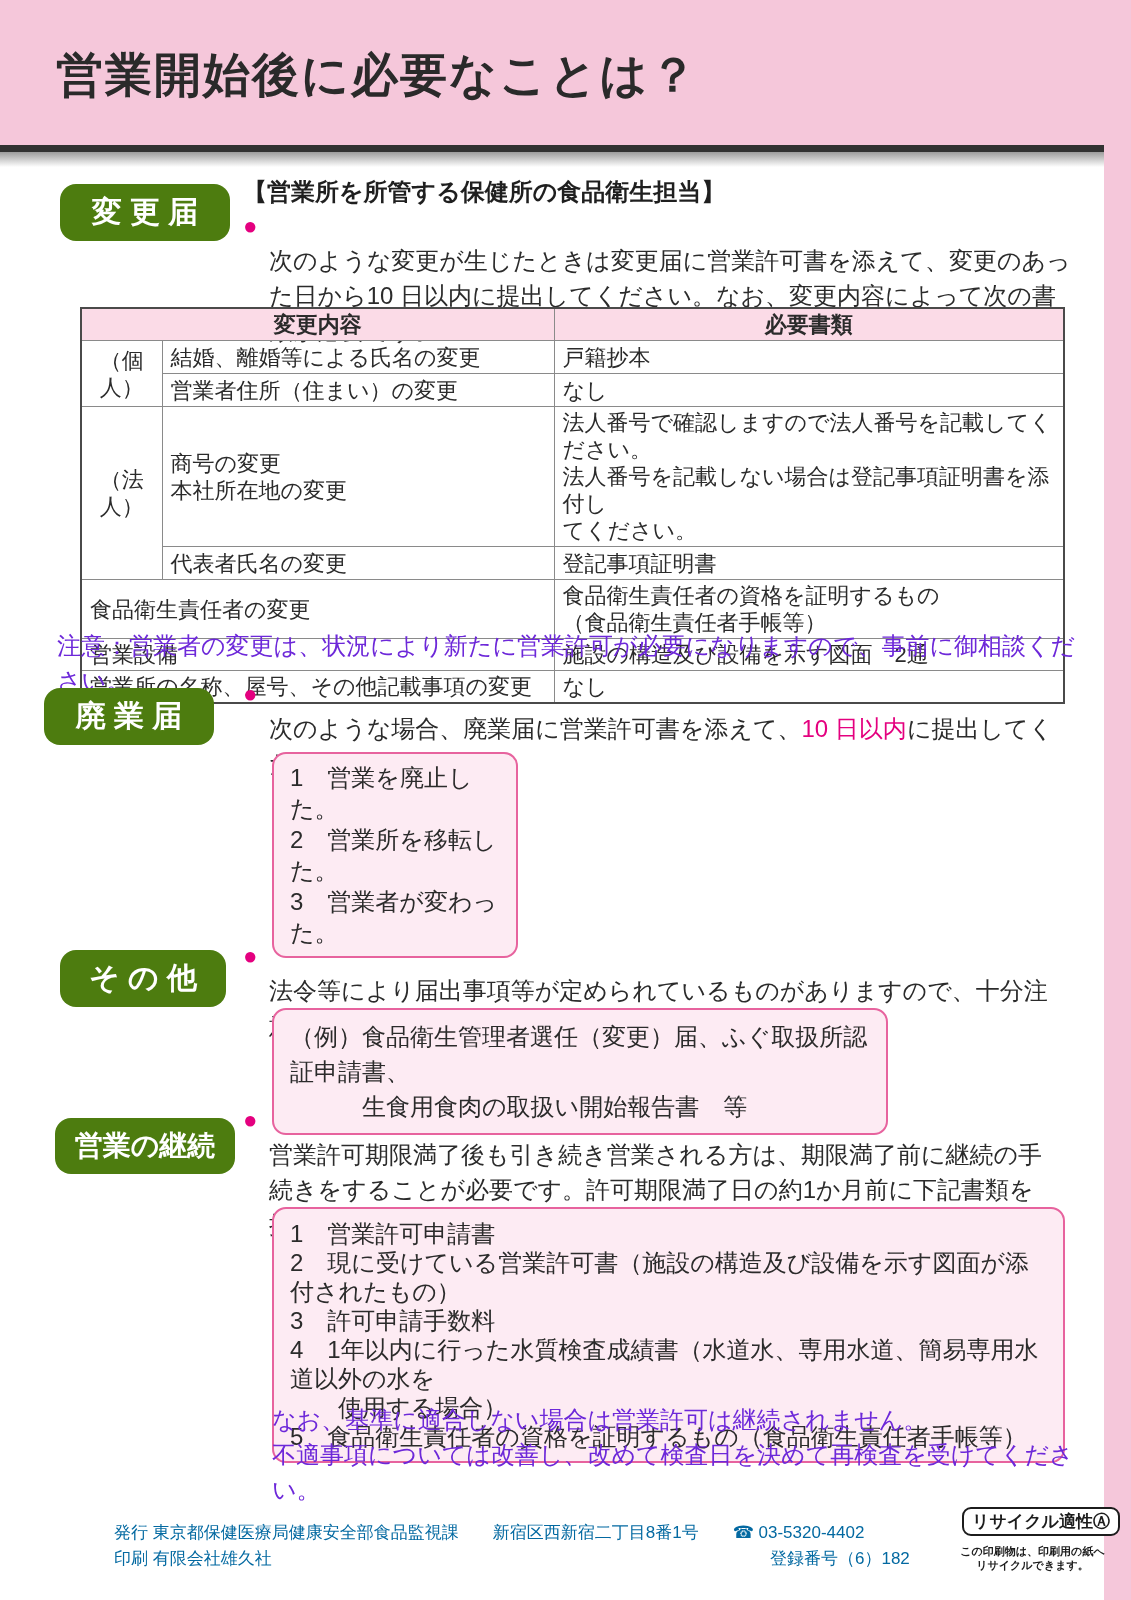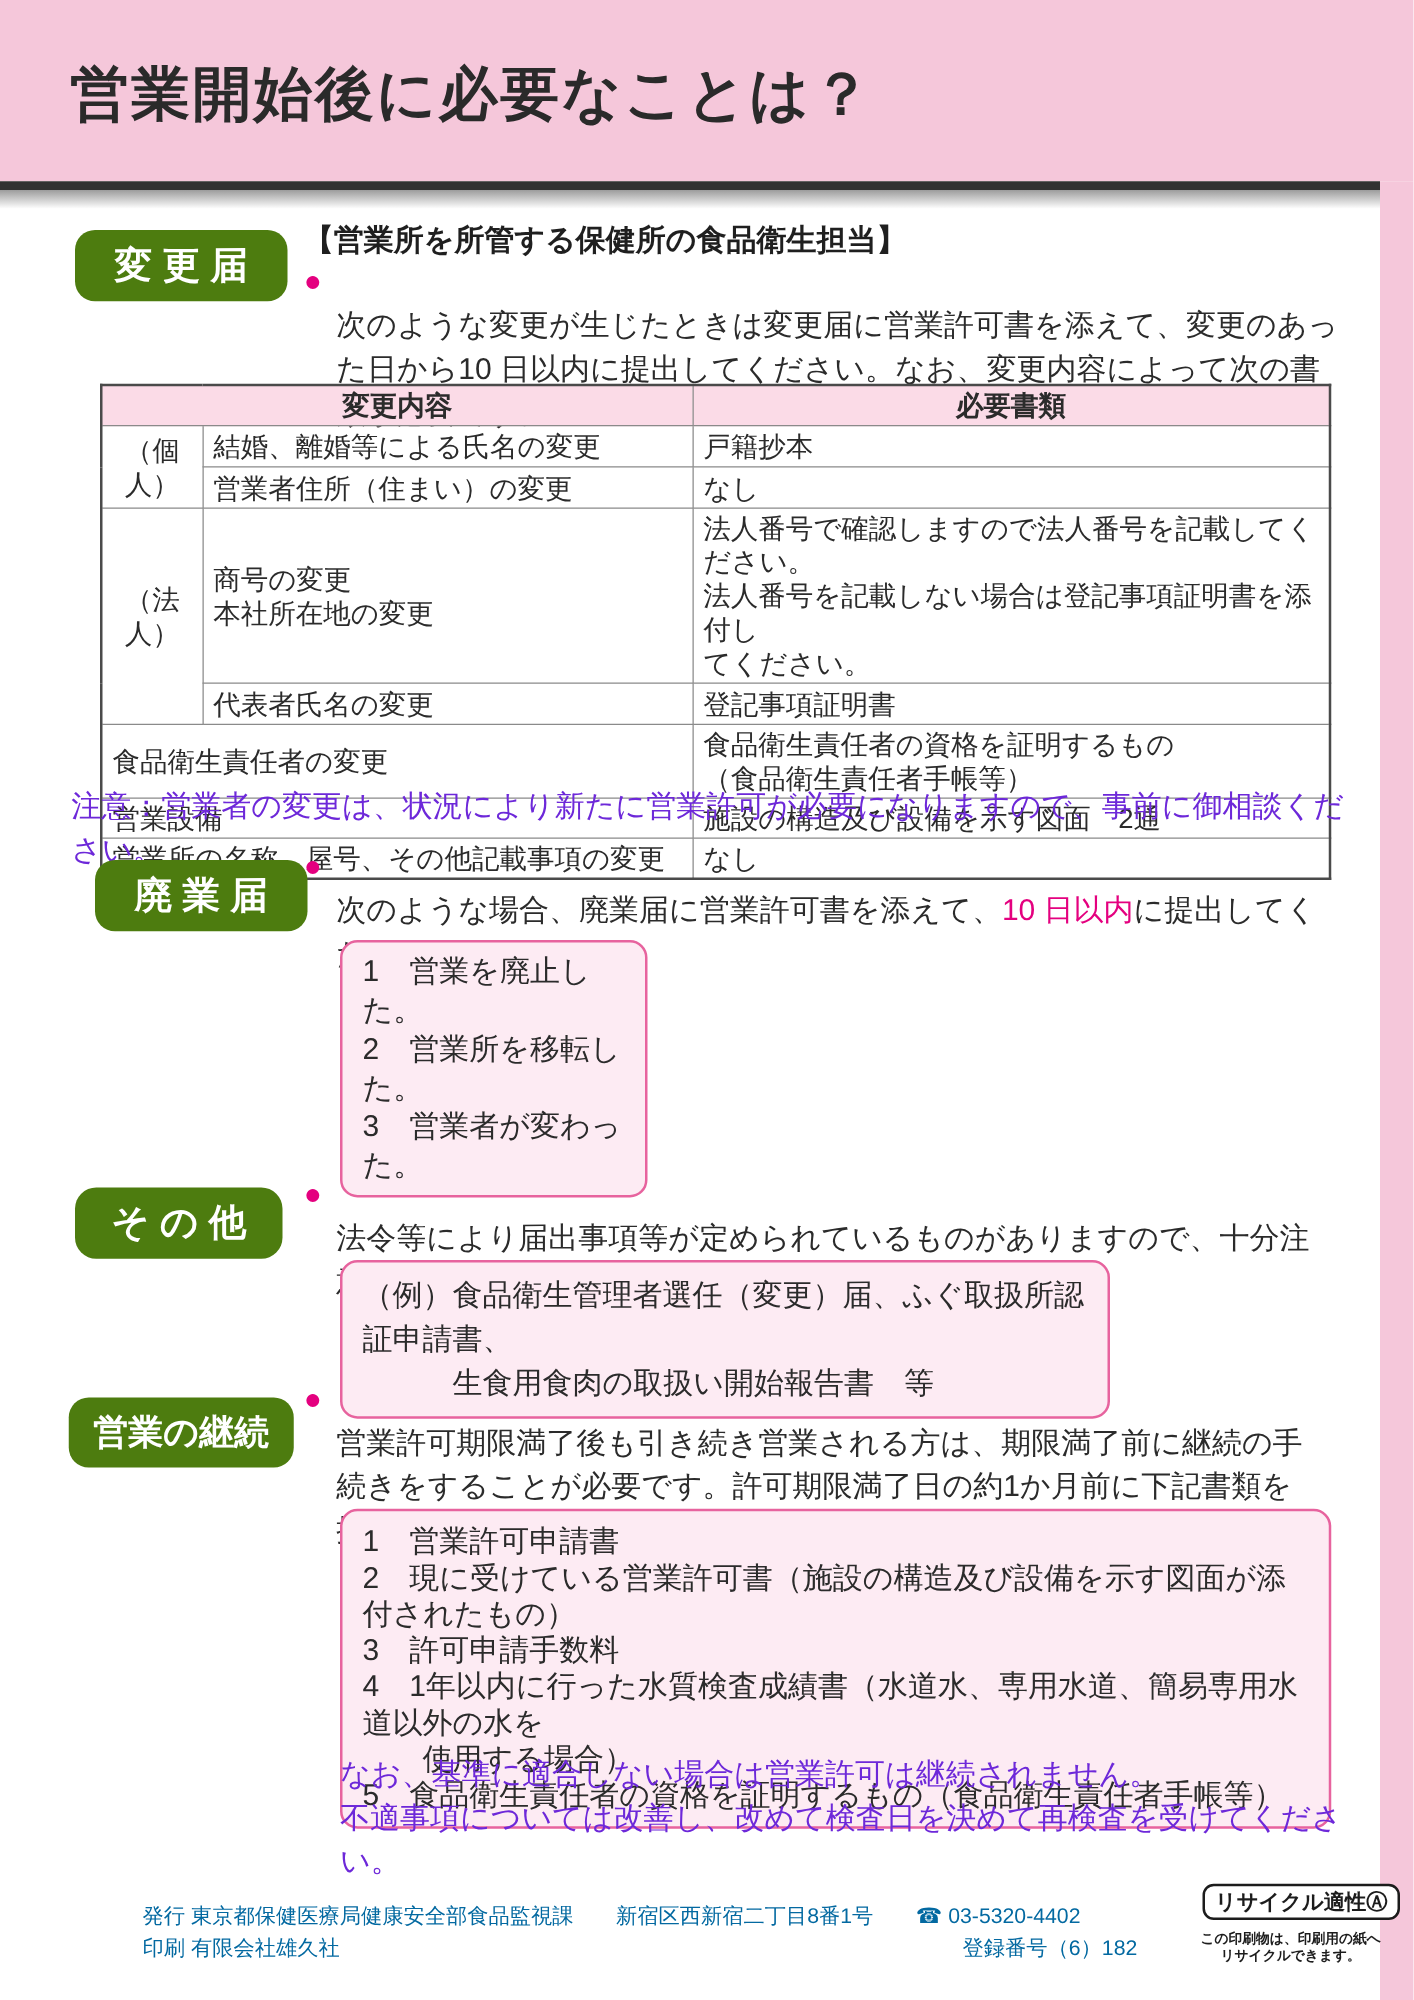--- a/index.html
+++ b/index.html
@@ -107,30 +107,30 @@
     </tr>
     <tr style="height:31px;">
       <td colspan="2">営業所の名称、屋号、その他記載事項の変更</td>
       <td>なし</td>
     </tr>
   </tbody>
     </table>
 
   <div class="plain" style="left:57px; top:628px; width:1020px;">注意：営業者の変更は、状況により新たに営業許可が必要になりますので、事前に御相談ください。</div>
 
-  <div class="pill" style="left:76px; top:688px; width:170px; height:57px; font-size:30px;">廃 業 届</div>
+  <div class="pill" style="left:44px; top:688px; width:170px; height:57px; font-size:30px;">廃 業 届</div>
   <div class="para" style="left:243px; top:676px; width:848px;">
     <span class="bullet">●</span><span>次のような場合、廃業届に営業許可書を添えて、</span><span class="hl">10 日以内</span><span>に提出してく
 ださい。</span>
   </div>
   <div class="pinkbox" style="left:272px; top:752px; width:246px; padding:8px 16px; line-height:31px;">1　営業を廃止した。
 2　営業所を移転した。
 3　営業者が変わった。</div>
 
-  <div class="pill" style="left:60px; top:950px; width:166px; height:57px; font-size:30px;border-radius:17px;">そ の 他</div>
+  <div class="pill" style="left:60px; top:950px; width:166px; height:57px; font-size:30px;">そ の 他</div>
   <div class="para" style="left:243px; top:938px; width:848px;">
     <span class="bullet">●</span><span>法令等により届出事項等が定められているものがありますので、十分注
 意してください。</span>
   </div>
   <div class="pinkbox" style="left:272px; top:1008px; width:616px; padding:9px 16px; line-height:35px;">（例）食品衛生管理者選任（変更）届、ふぐ取扱所認証申請書、
 　　　生食用食肉の取扱い開始報告書　等</div>
 
   <div class="pill" style="left:55px; top:1118px; width:180px; height:56px; font-size:28px;">営業の継続</div>
   <div class="para" style="left:243px; top:1102px; width:848px;">
     <span class="bullet">●</span><span>営業許可期限満了後も引き続き営業される方は、期限満了前に継続の手

